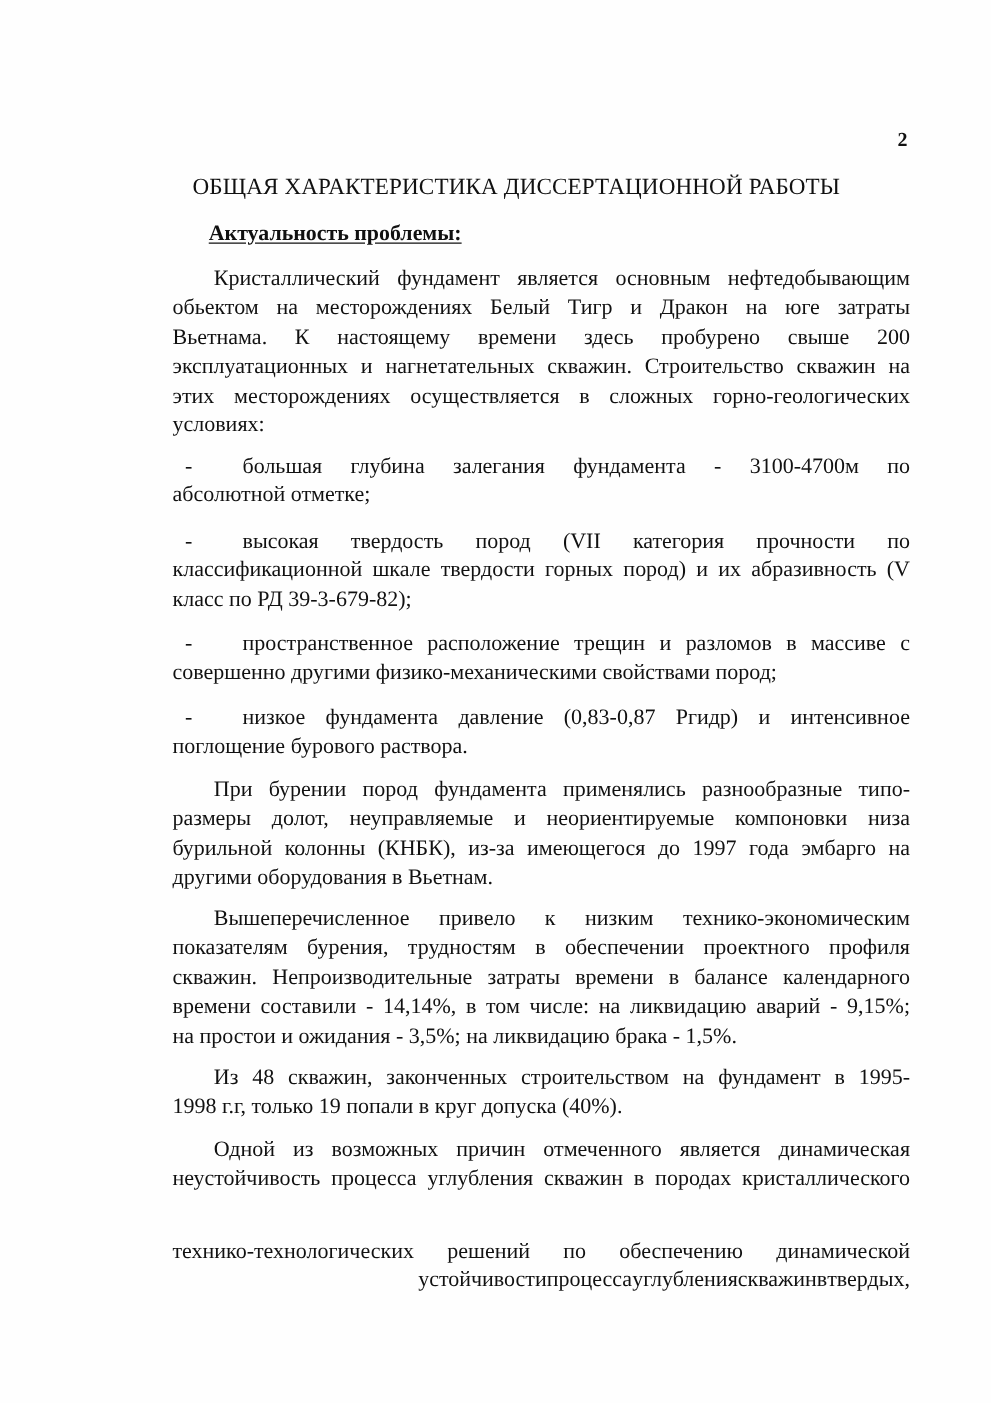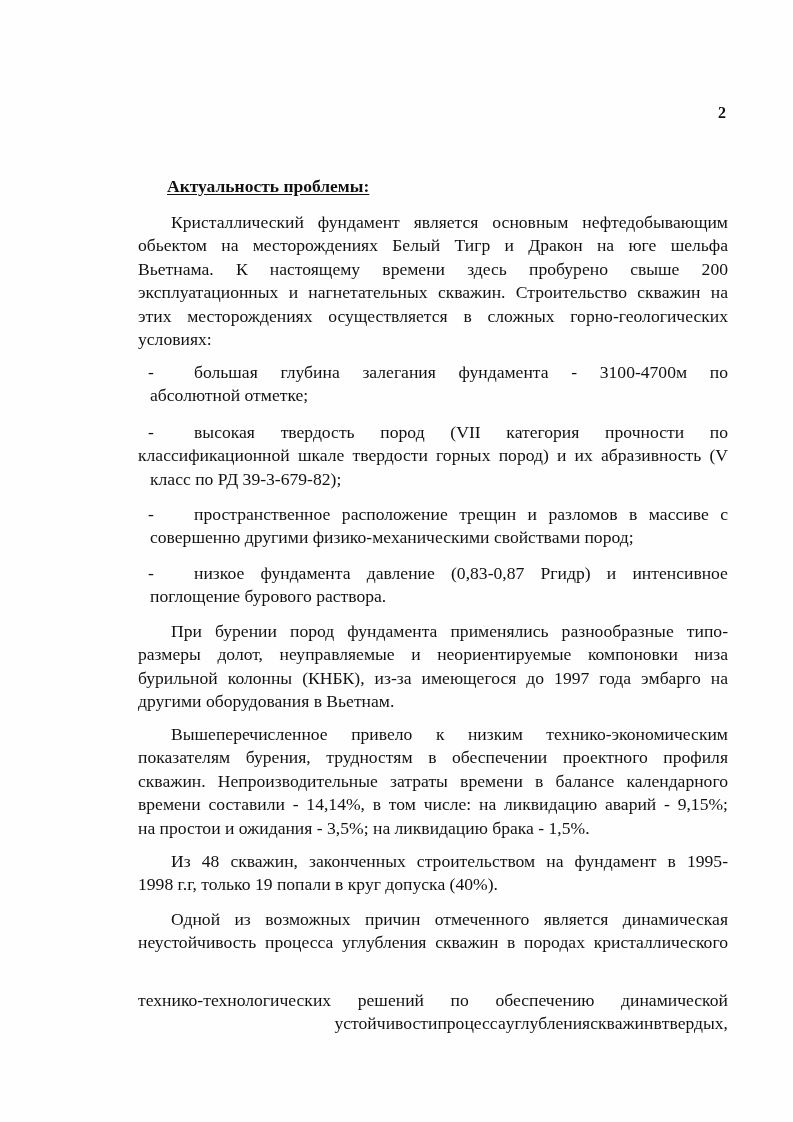--- a/index.html
+++ b/index.html
@@ -72,21 +72,20 @@
     .line-flex {
       display: flex;
       justify-content: flex-end;
       white-space: nowrap;
       height: 23.4px;
     }
     .line-plain {
       display: block;
       white-space: nowrap;
       height: 23.4px;
-      margin-left: 12px;
     }
     .bullet-first {
       display: flex;
       white-space: nowrap;
       height: 23.4px;
     }
     .bullet-dash {
       display: inline-block;
       width: 56px;
       padding-left: 10px;
@@ -98,26 +97,27 @@
       justify-content: space-between;
     }
   </style>
 </head>
 <body>
 
 <div class="page">
 
   <div class="page-number">2</div>
 
+  <div class="title">ОБЩАЯ ХАРАКТЕРИСТИКА ДИССЕРТАЦИОННОЙ РАБОТЫ</div>
 
   <div class="subtitle">Актуальность проблемы:</div>
 
   <div class="block" style="top:211px;">
     <span class="line"><span class="indent"></span><span>Кристаллический фундамент является основным нефтедобывающим</span></span>
-    <span class="line">обьектом на месторождениях Белый Тигр и Дракон на юге шельфа</span>
+    <span class="line">обьектом на месторождениях Белый Тигр и Дракон на юге затраты</span>
     <span class="line">Вьетнама. К настоящему времени здесь пробурено свыше 200</span>
     <span class="line">эксплуатационных и нагнетательных скважин. Строительство скважин на</span>
     <span class="line">этих месторождениях осуществляется в сложных горно-геологических</span>
     <span class="line last">условиях:</span>
   </div>
 
   <div class="block" style="top:361px;">
     <div class="bullet-first">
       <span class="bullet-dash">-</span>
       <span class="bullet-text">

